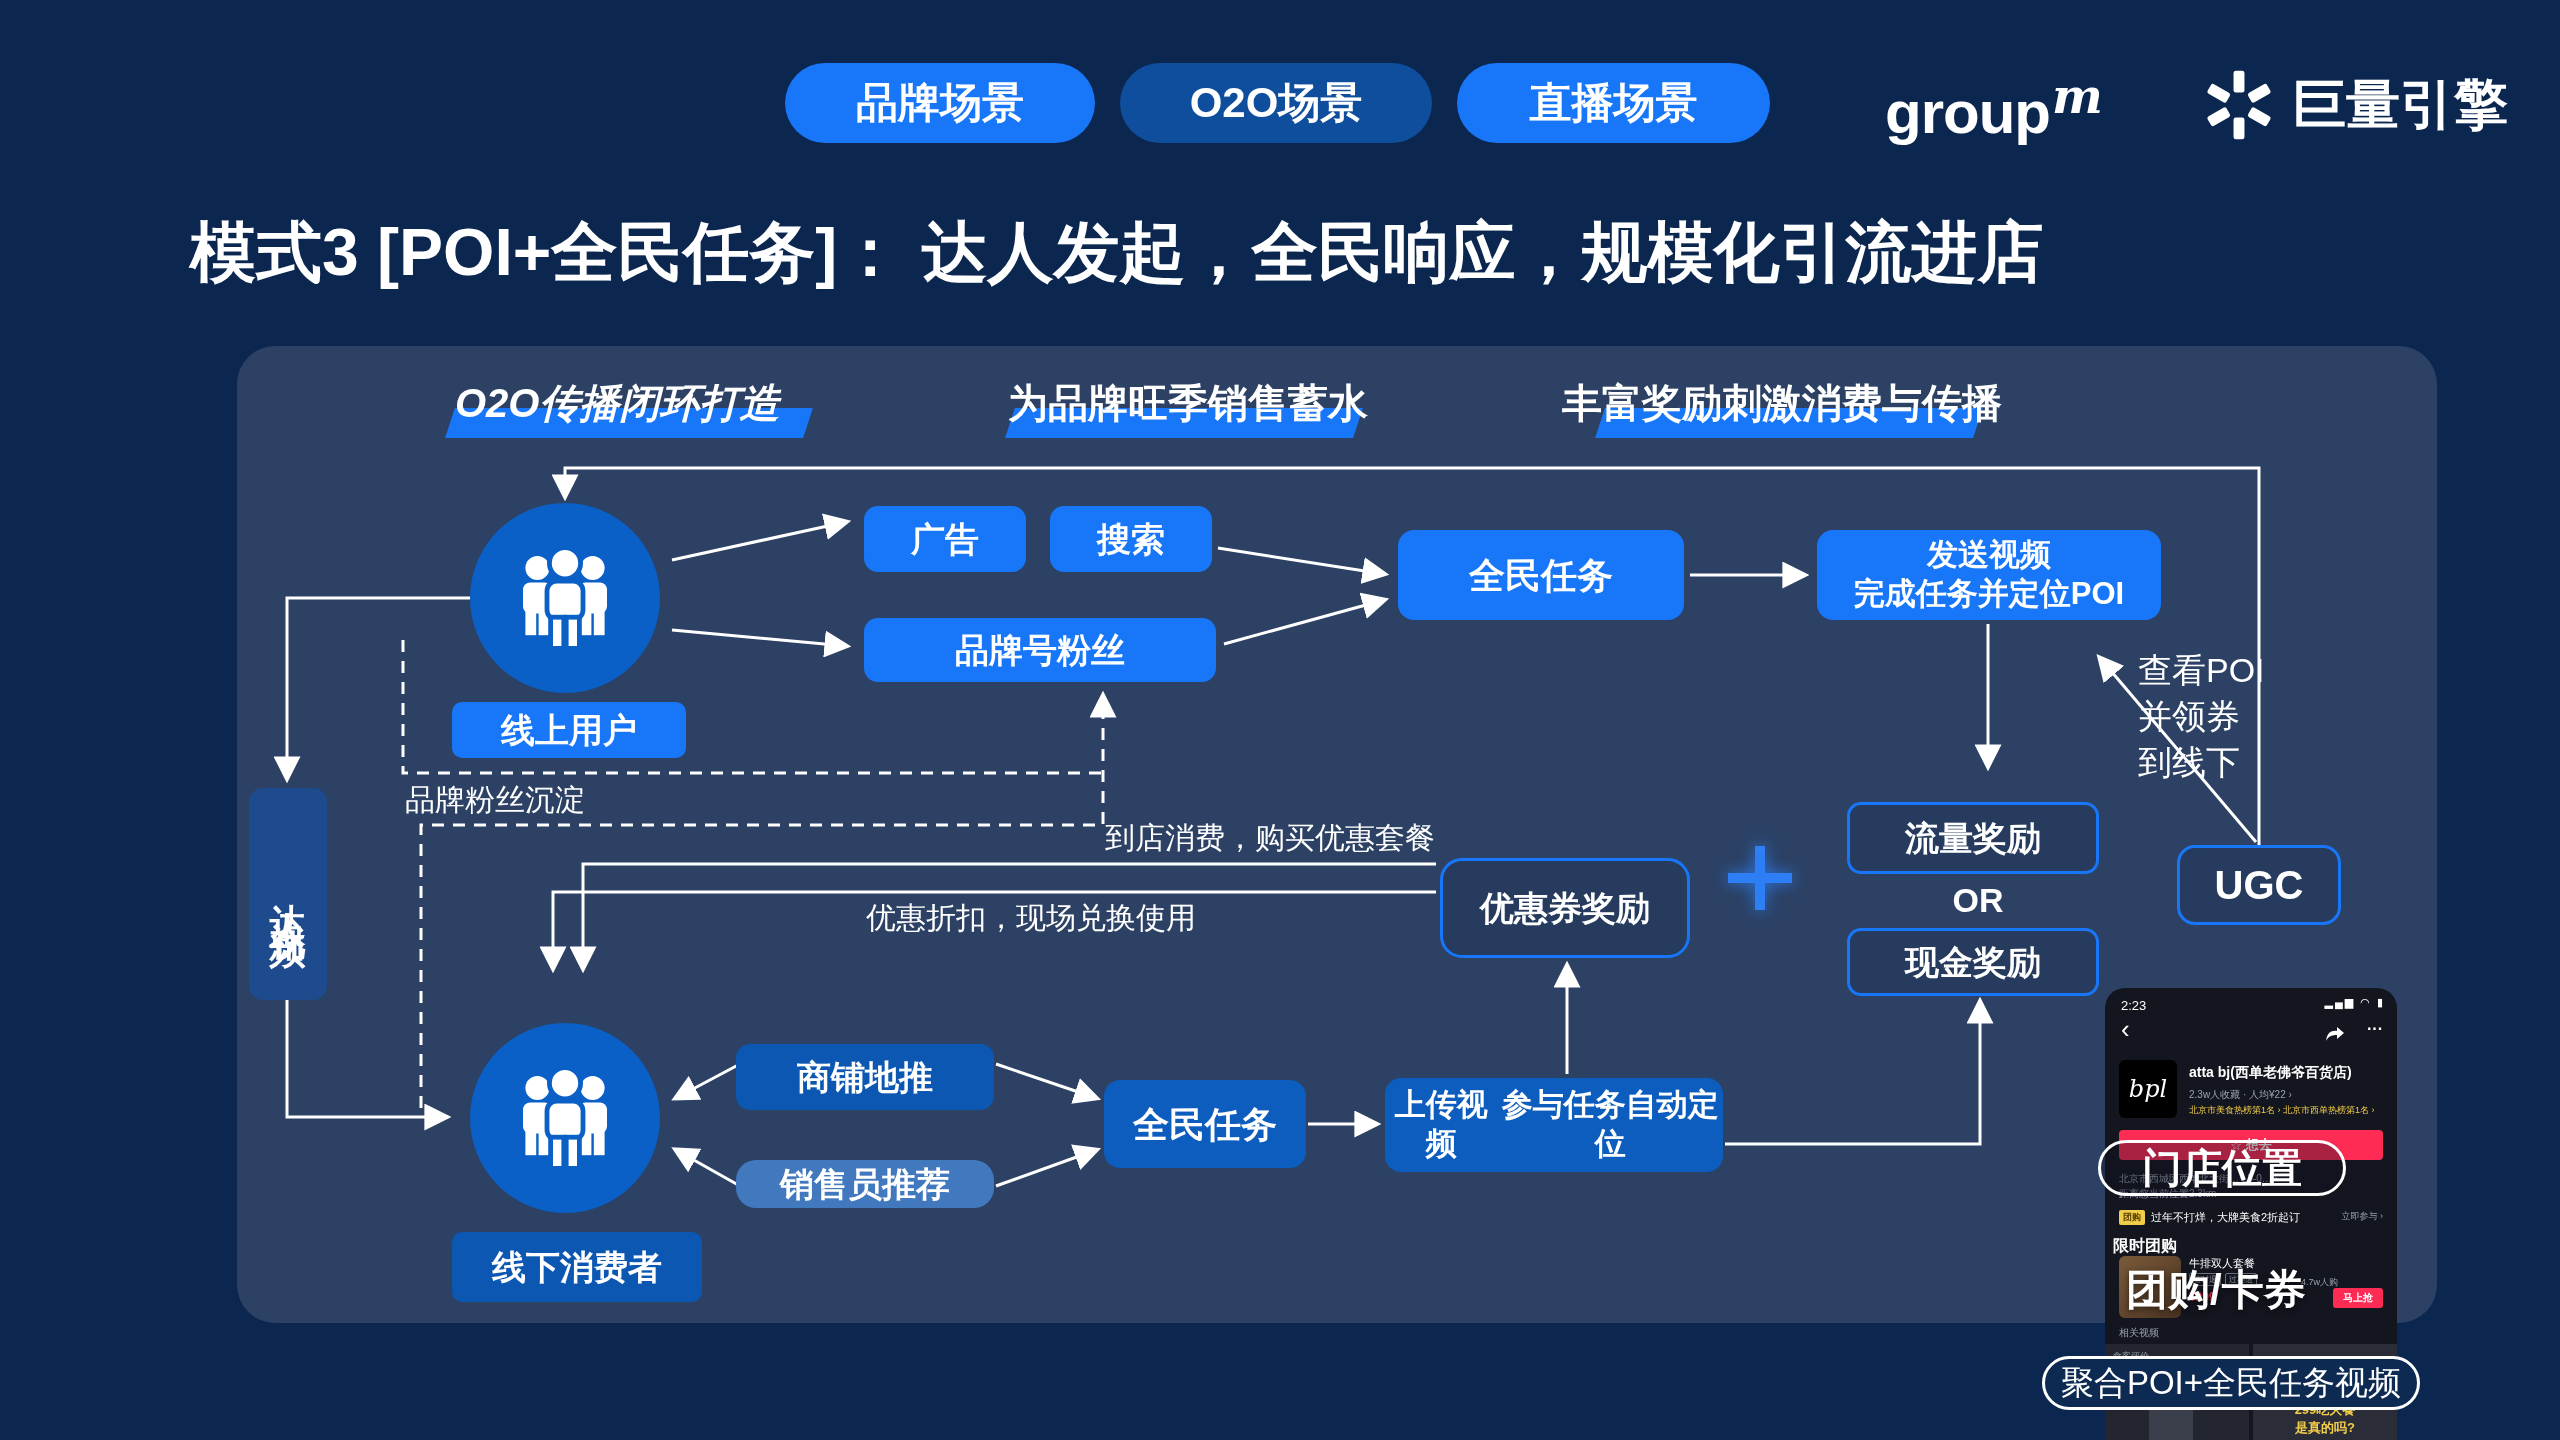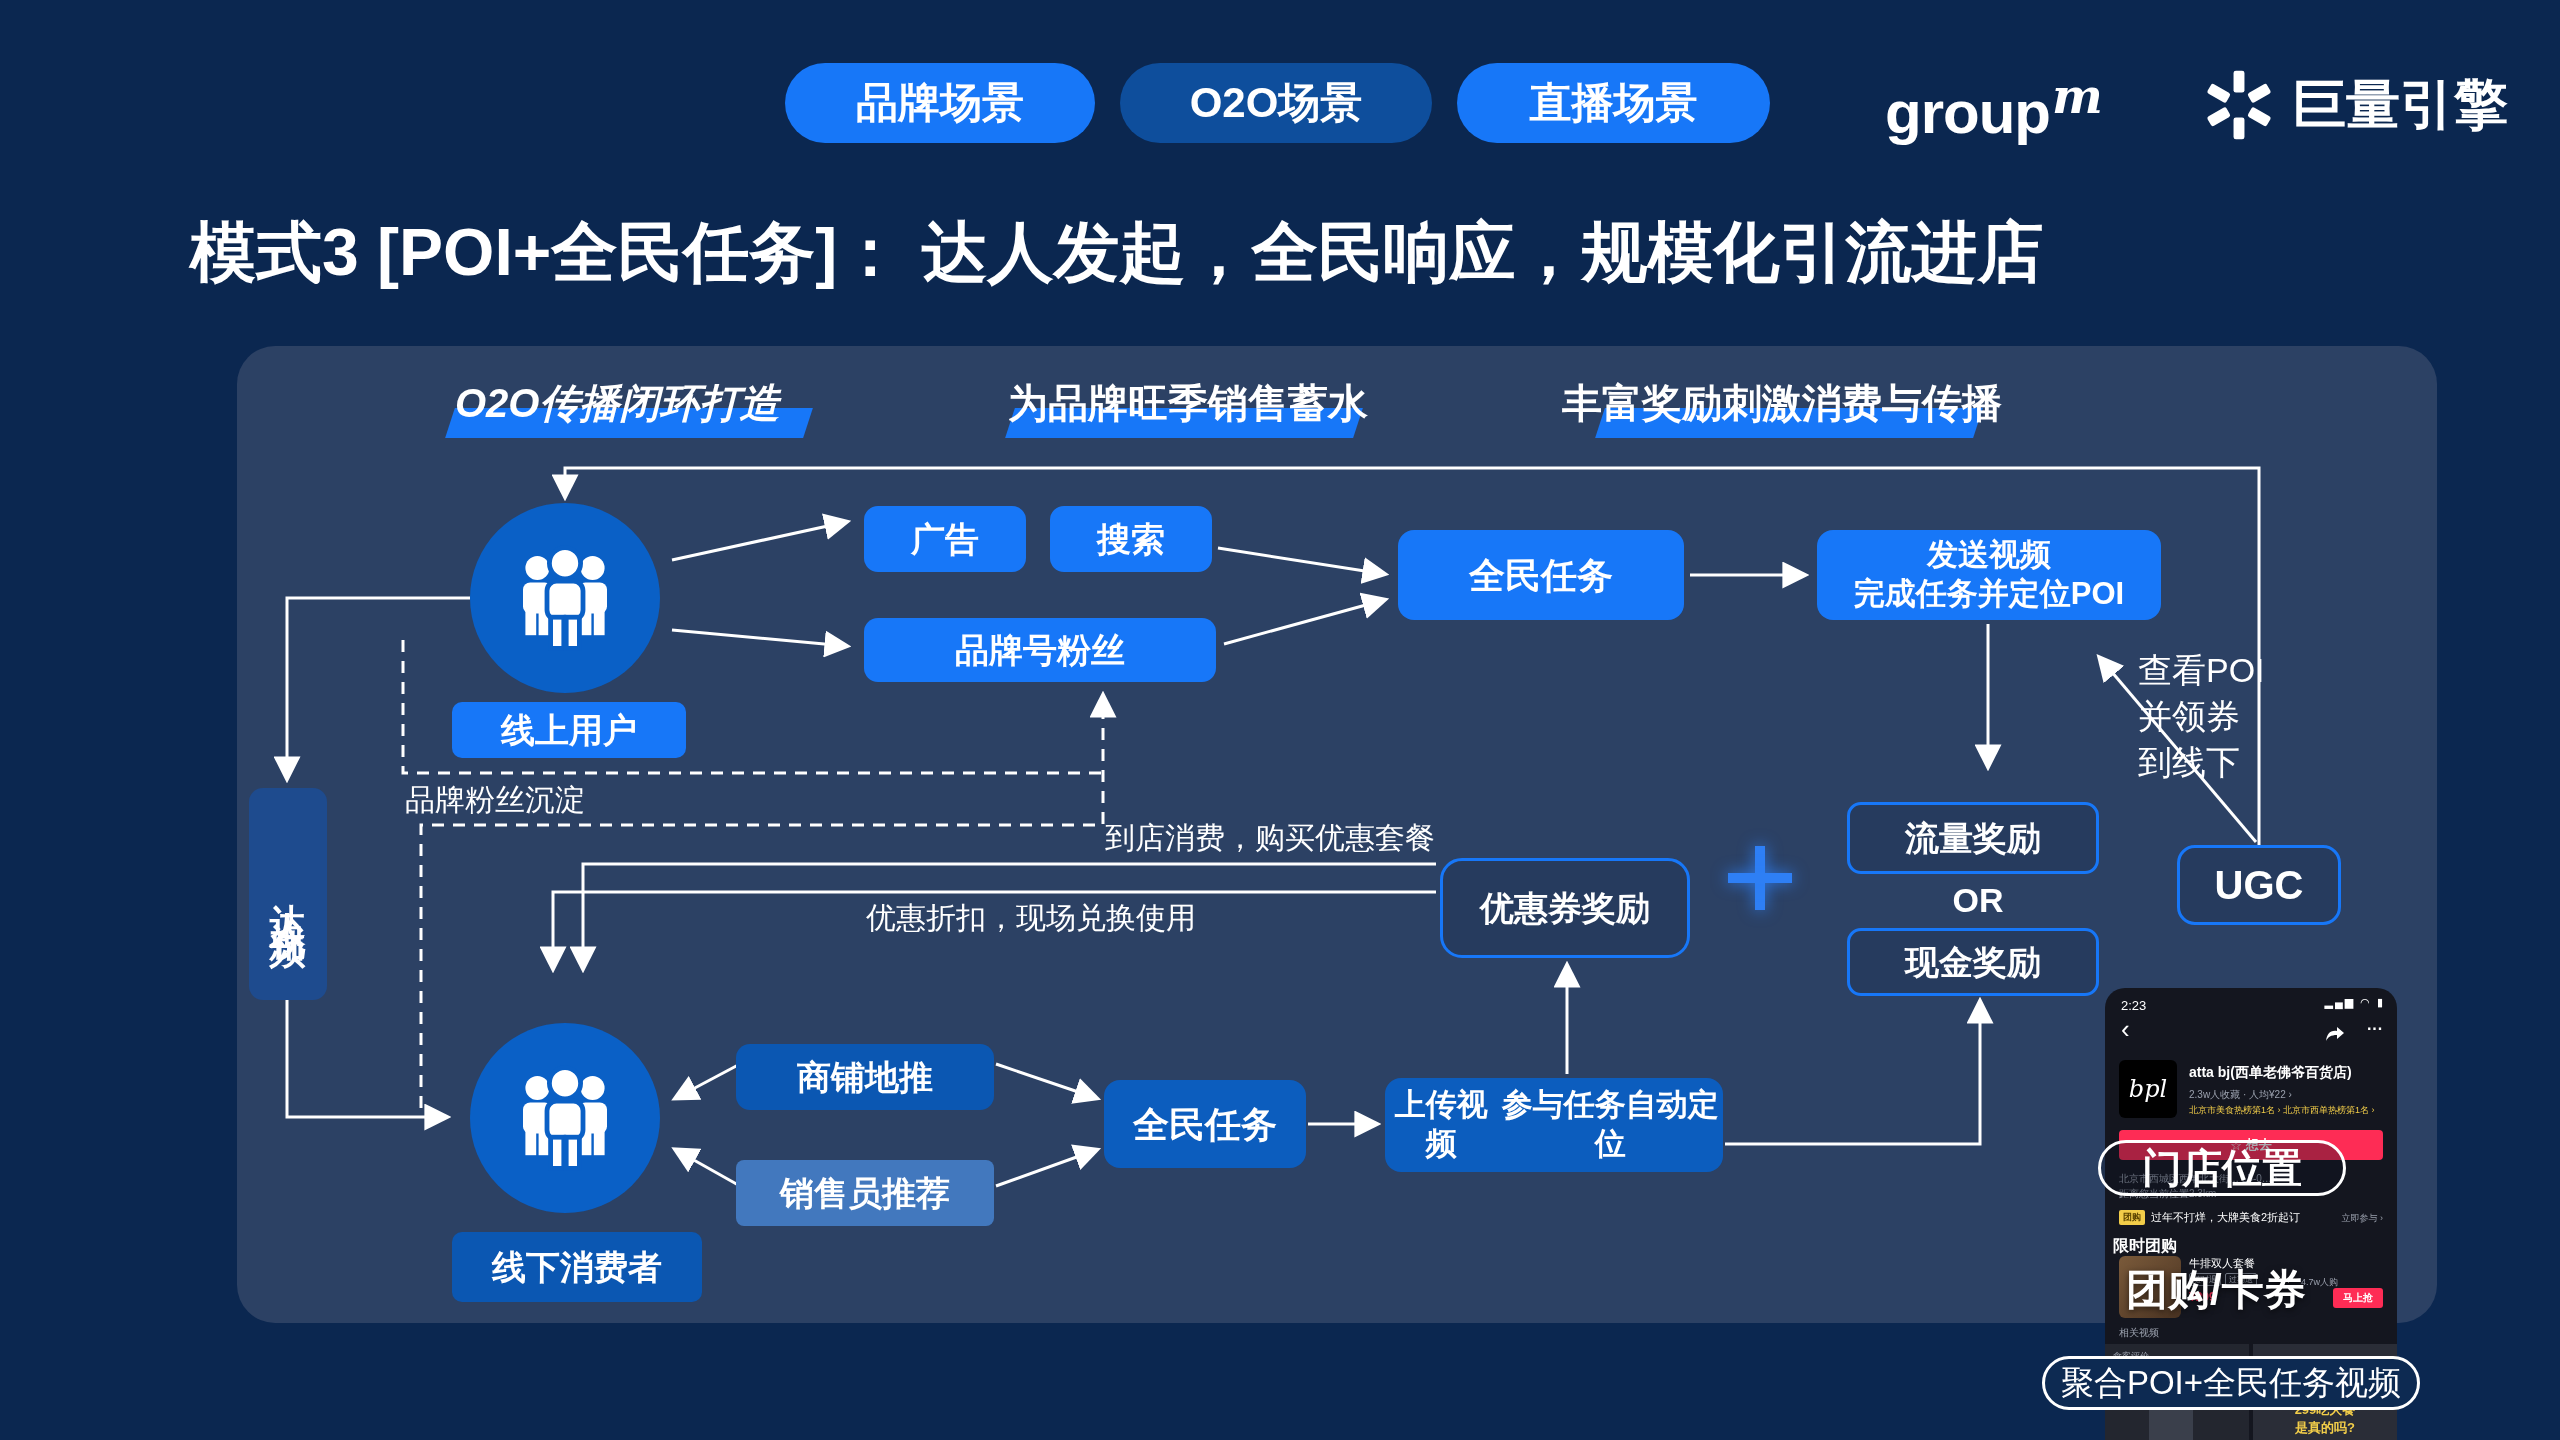--- a/index.html
+++ b/index.html
@@ -174,21 +174,21 @@
   <div class="abs box z2 vertical" style="left:249px;top:788px;width:78px;height:212px;background:var(--expert);border-radius:14px;font-size:36px">达人视频</div>
 
   <div class="abs circ z2" style="left:470px;top:1023px;width:190px;height:190px">
     <svg width="120" height="120">
         <use href="#ppl"></use>
       </svg>
   </div>
   <div class="abs box deepb z2" style="left:452px;top:1232px;width:250px;height:70px;border-radius:10px;font-size:34px">线下消费者</div>
 
   <div class="abs box deepb z2" style="left:736px;top:1044px;width:258px;height:66px;border-radius:14px;font-size:34px">商铺地推</div>
-  <div class="abs box midb z2" style="left:736px;top:1160px;width:258px;height:66px;border-radius:8px;font-size:34px">销售员推荐</div>
+  <div class="abs box midb z2" style="left:736px;top:1160px;width:258px;height:48px;border-radius:20px;font-size:34px">销售员推荐</div>
   <div class="abs box taskb z2" style="left:1104px;top:1080px;width:202px;height:88px;border-radius:16px;font-size:36px">全民任务</div>
   <div class="abs box taskb z2" style="left:1385px;top:1078px;width:338px;height:94px;border-radius:16px;font-size:31px;flex-direction:row">
     <span>上传视频</span>
     <span>参与任务自动定位</span>
   </div>
 
   <div class="abs note z3" style="left:405px;top:780px;font-size:30px">品牌粉丝沉淀</div>
   <div class="abs note z3" style="left:1105px;top:818px;font-size:30px">到店消费，购买优惠套餐</div>
   <div class="abs note z3" style="left:866px;top:898px;font-size:30px">优惠折扣，现场兑换使用</div>
   <div class="abs note z3" style="left:2138px;top:648px;font-size:34px;line-height:1.35">
@@ -214,21 +214,21 @@
     <div class="abs" style="left:84px;top:116px;font-size:9px;color:var(--yellow);white-space:nowrap">北京市美食热榜第1名 ›  北京市西单热榜第1名 ›</div>
 
     <div class="abs" style="left:14px;top:142px;width:264px;height:30px;background:var(--red);border-radius:4px;display:flex;align-items:center;justify-content:center;font-size:13px;font-weight:700;gap:4px">
       <span>☆</span>
         <span>想去</span>
     </div>
 
     <div class="abs ph-dim" style="left:14px;top:184px;font-size:10px">北京市西城区西单北大街… L5-0… ›</div>
     <div class="abs ph-dim" style="left:14px;top:199px;font-size:10px">距离您当前位置2.3km</div>
 
-    <div class="abs" style="left:14px;top:222px;width:264px;display:flex;align-items:flex-end;gap:6px">
+    <div class="abs" style="left:14px;top:222px;width:264px;display:flex;align-items:flex-start;gap:6px">
       <span style="background:var(--yellow);color:#5b4300;font-size:9px;font-weight:700;padding:1px 4px;border-radius:2px">团购</span>
       <span style="font-size:11px">过年不打烊，大牌美食2折起订</span>
       <span class="ph-dim" style="font-size:9px;margin-left:auto">立即参与 ›</span>
     </div>
 
     <div class="abs" style="left:8px;top:248px;font-size:16px;font-weight:700">限时团购</div>
 
     <div class="abs" style="left:14px;top:268px;width:62px;height:62px;border-radius:6px;background:linear-gradient(135deg,#7a5a3a,#4a3322)"></div>
     <div class="abs" style="left:84px;top:268px;font-size:11px">牛排双人套餐</div>
     <div class="abs" style="left:84px;top:285px;display:flex">

